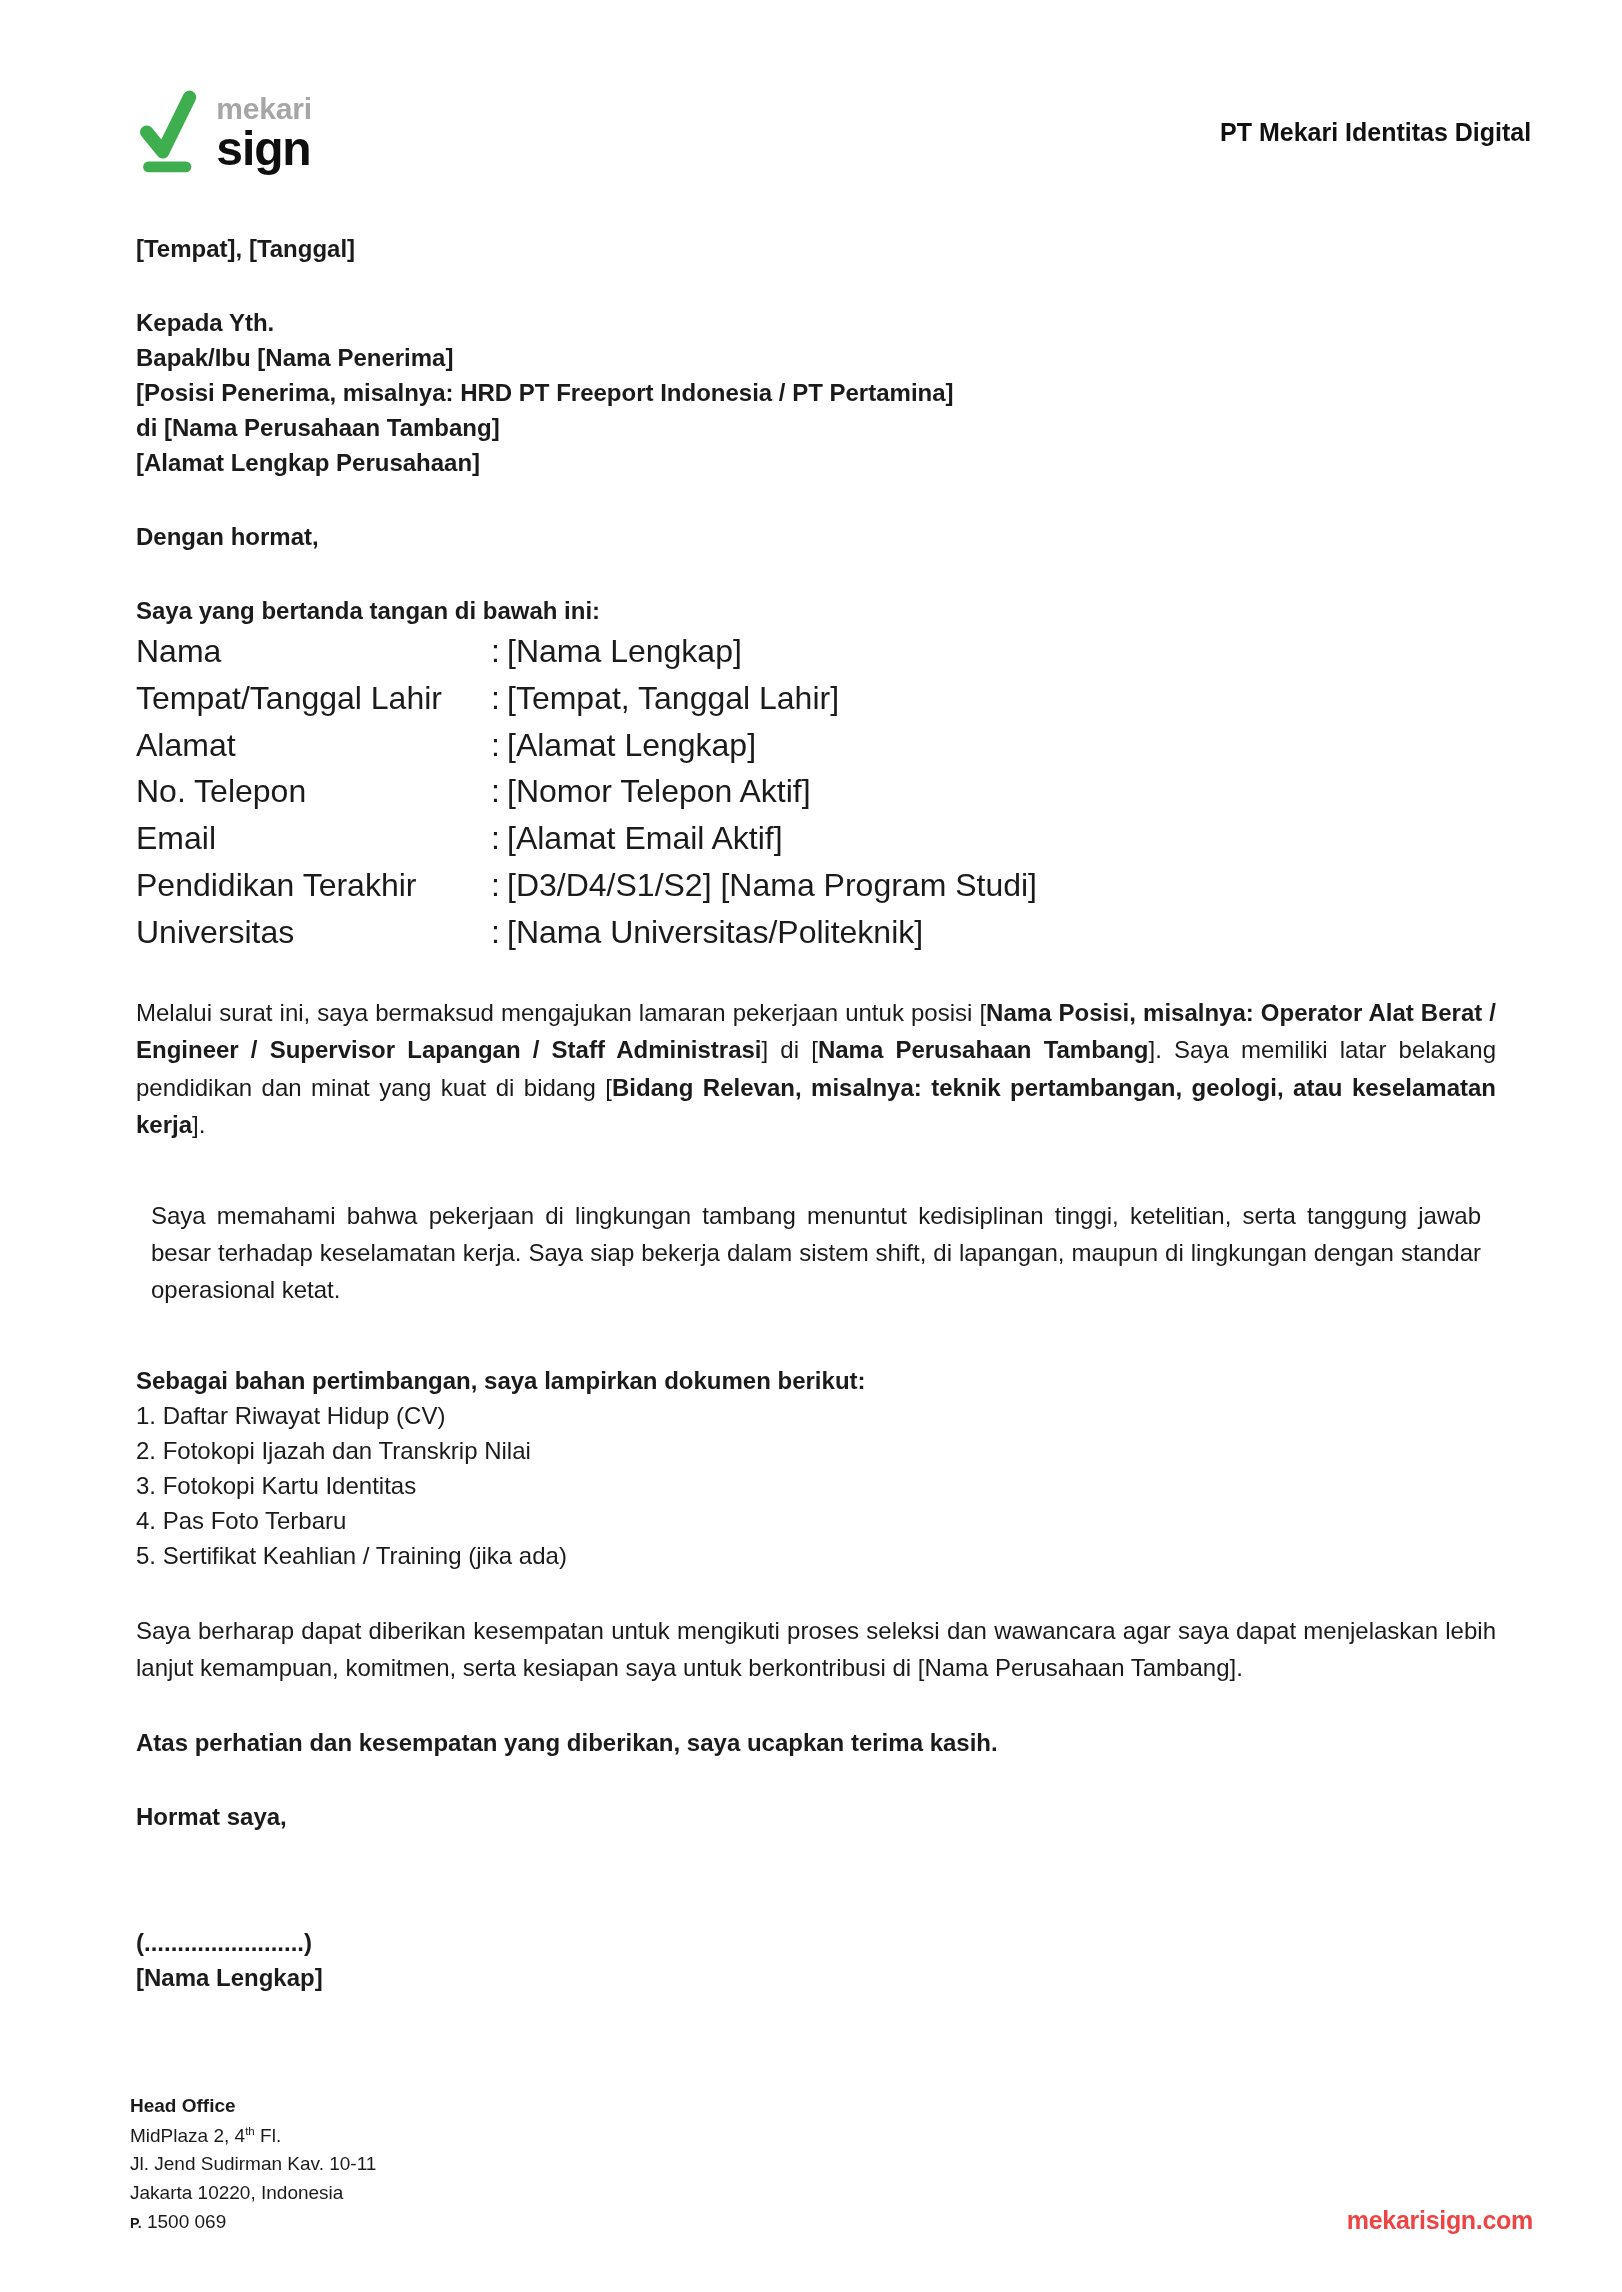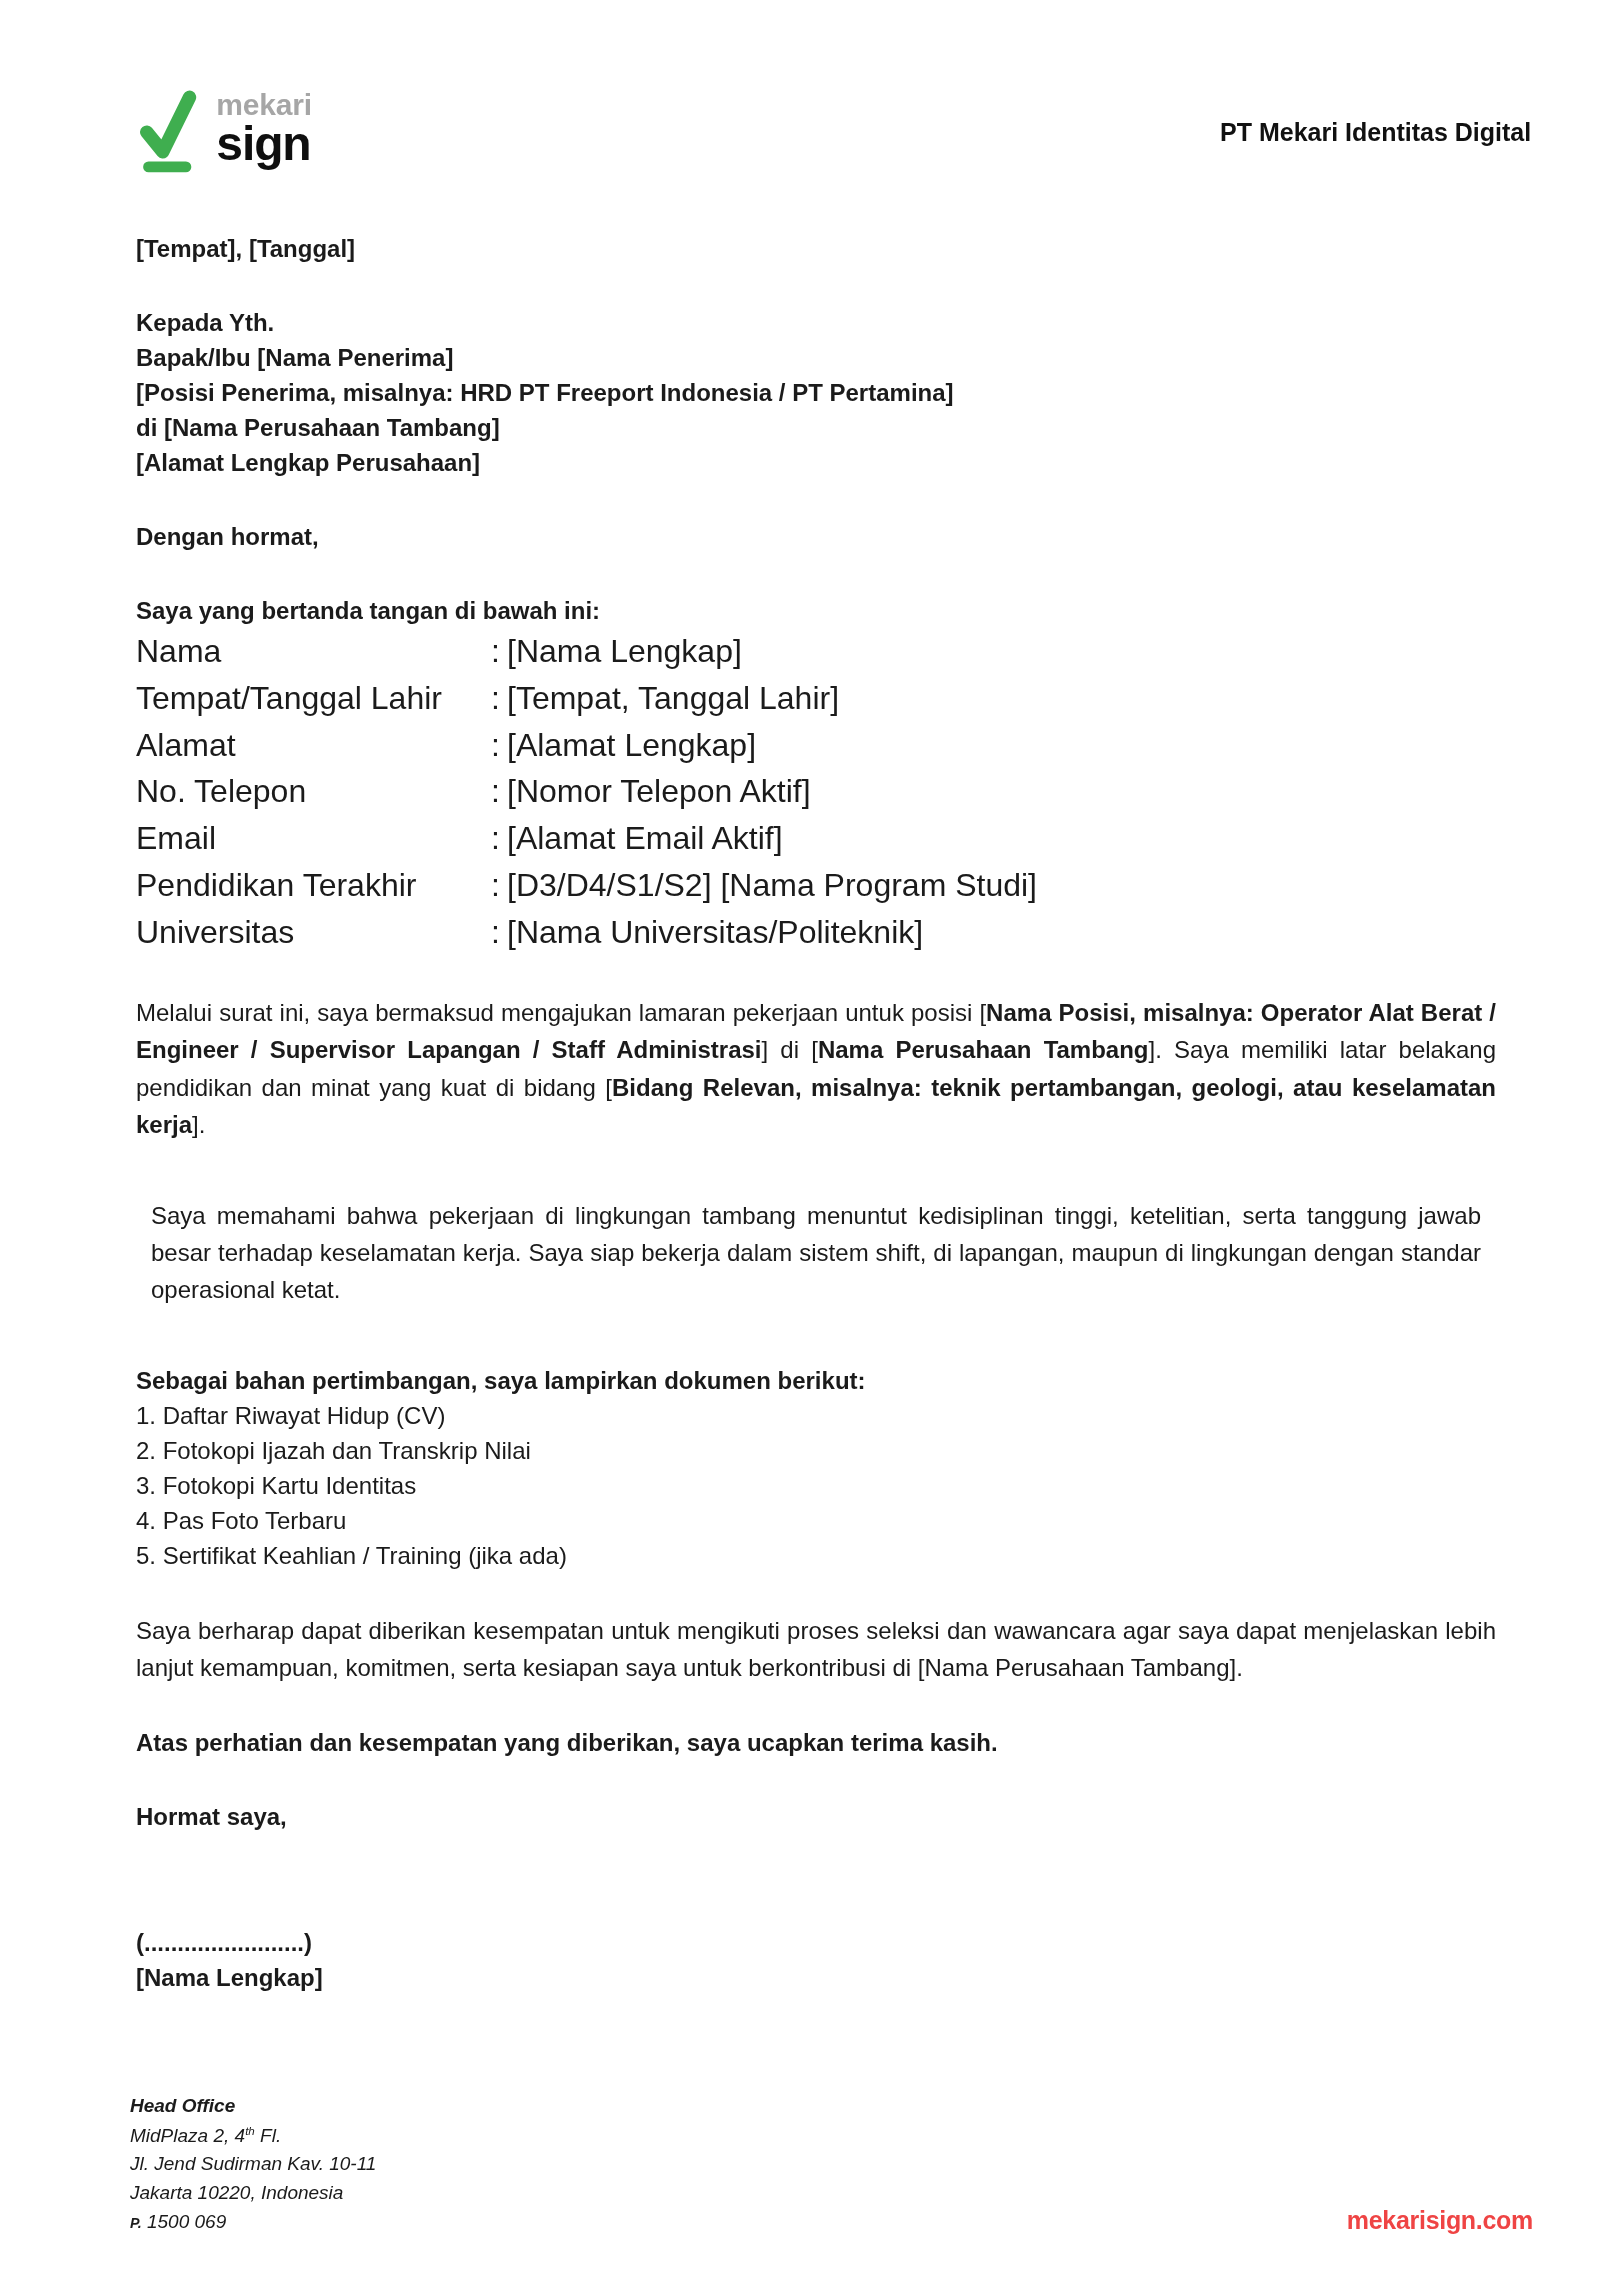--- a/index.html
+++ b/index.html
@@ -30,21 +30,21 @@
     top: 79px;
     left: 136px;
     right: 90px;
     height: 107px;
     display: flex;
     align-items: center;
     justify-content: space-between;
   }
   .brand {
     display: flex;
-    align-items: flex-start;
+    align-items: center;
     gap: 14.3px;
   }
   .brand-mark {
     width: 66px;
     height: 86px;
     flex: 0 0 auto;
     display: block;
   }
   .brand-words {
     display: flex;
@@ -119,21 +119,20 @@
     right: 90px;
     bottom: 56px;
     display: flex;
     align-items: flex-end;
     justify-content: space-between;
   }
   .footer-addr {
     font-size: 19px;
     line-height: 1.52;
     color: #1b1b1b;
-    font-style: italic;
   }
   .footer-addr .ttl {
     font-weight: 700;
     font-size: 19px;
     margin-bottom: 0.9px;
   }
   .footer-addr .sup {
     font-size: 11.6px;
     vertical-align: super;
     line-height: 0;

